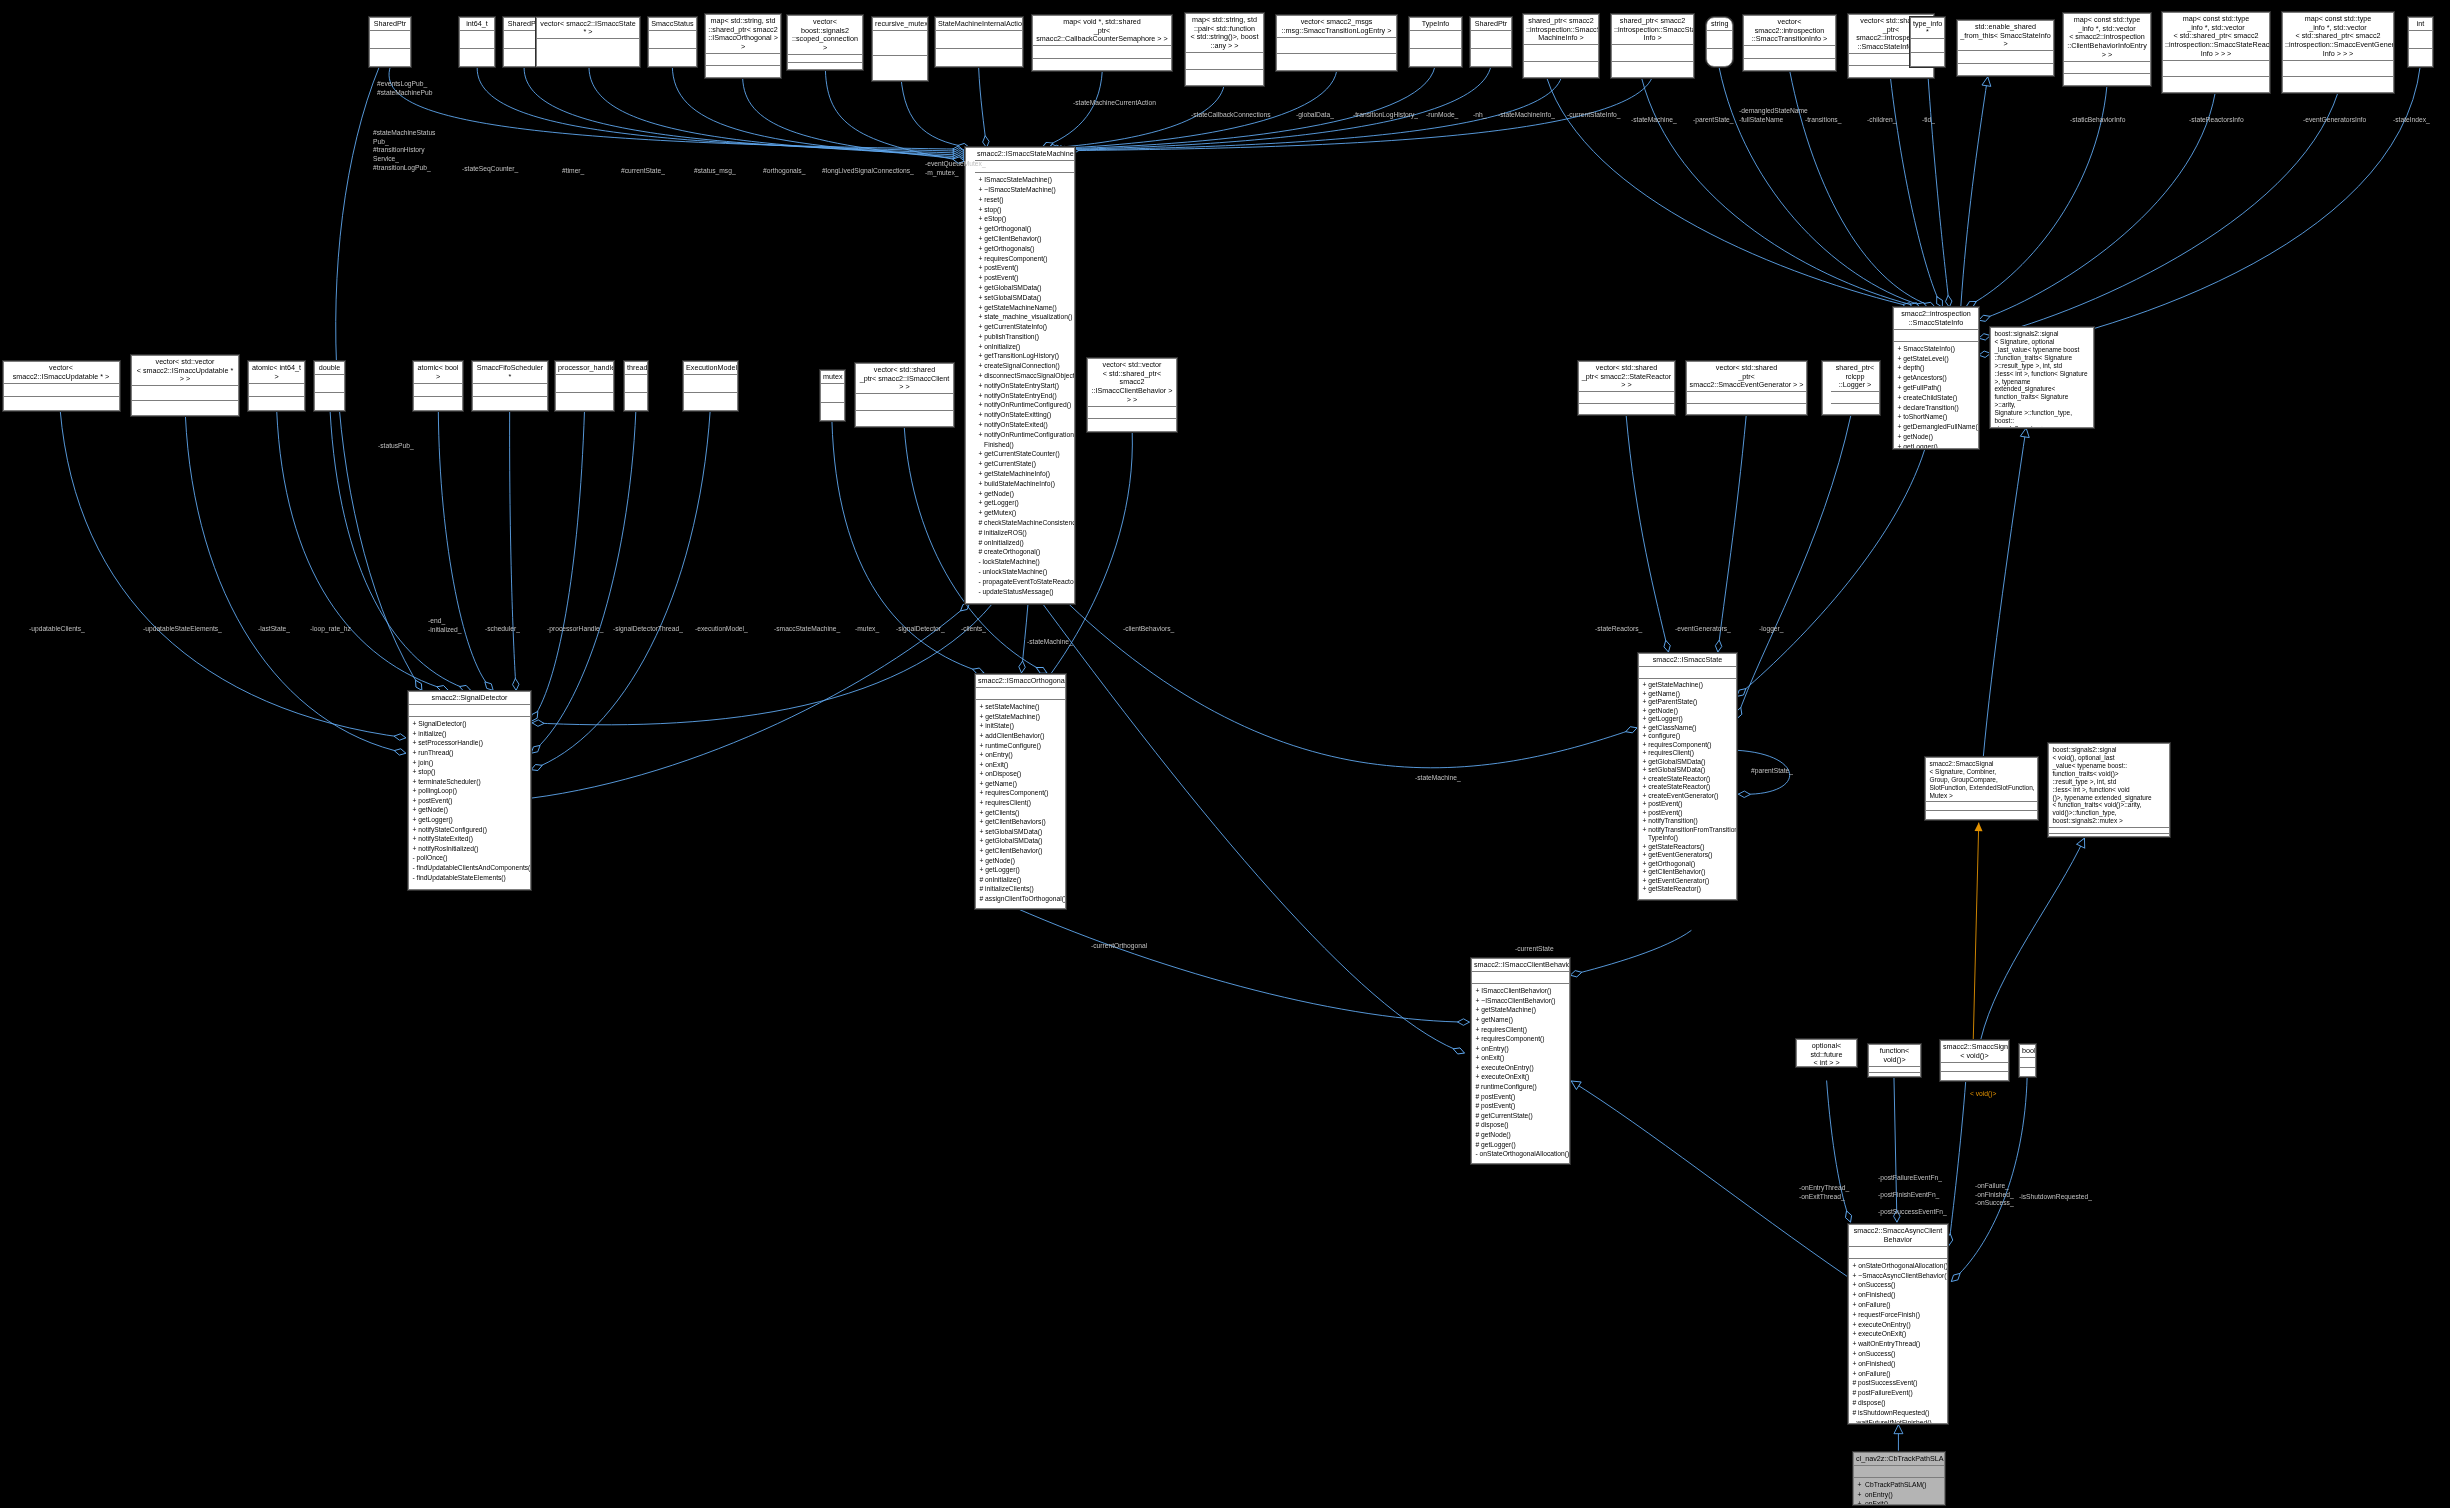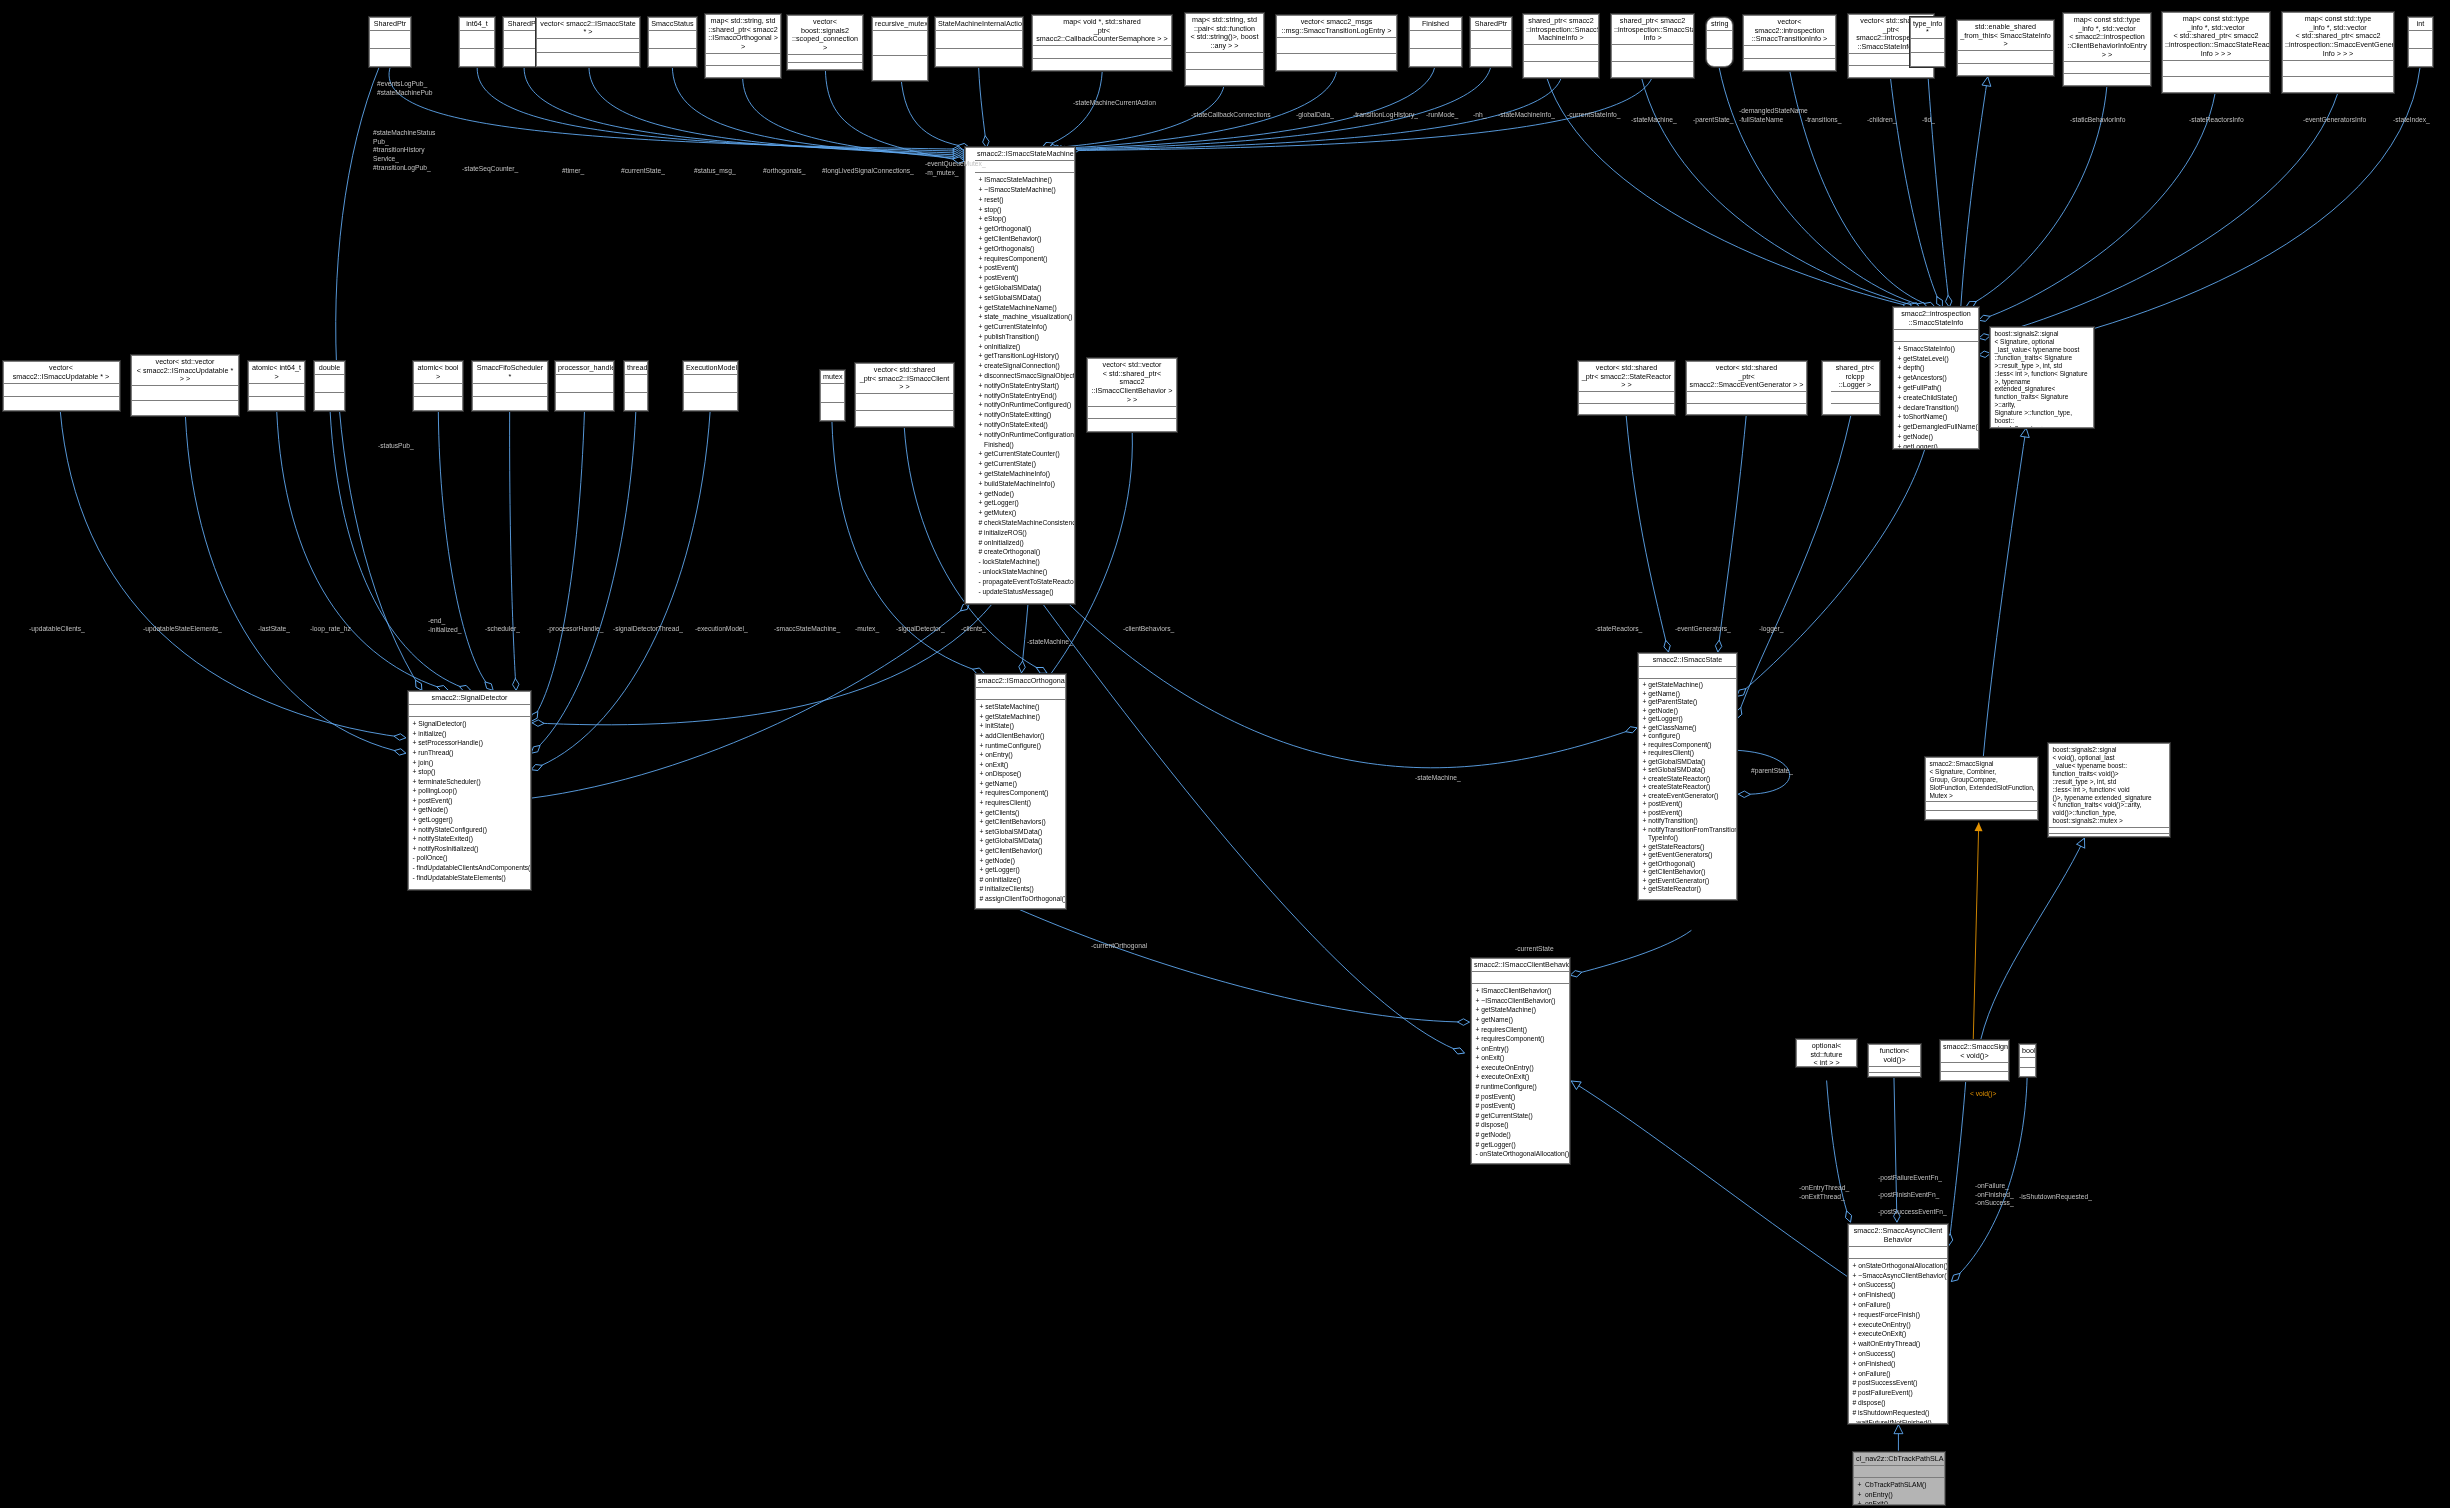--- a/index.html
+++ b/index.html
@@ -253,21 +253,21 @@
     <div class="uml" style="left: 459px; top: 16.5px; width: 36px; height: 50px;">
       <div class="ttl">int64_t</div>
       <div class="cmp"></div>
       <div class="cmp"></div>
     </div>
     <div class="uml" style="left: 503px; top: 16.5px; width: 42px; height: 50px;">
       <div class="ttl">SharedPtr</div>
       <div class="cmp"></div>
       <div class="cmp"></div>
     </div>
-    <div class="uml" style="left: 536px; top: 16.5px; width: 104px; height: 50px;">
+    <div class="uml" style="left: 536px; top: 16.5px; width: 104px; height: 50px; align-items: flex-end;">
       <div class="ttl">vector&lt; smacc2::ISmaccState * &gt;</div>
       <div class="cmp"></div>
       <div class="cmp"></div>
     </div>
     <div class="uml" style="left: 648px; top: 16.5px; width: 49px; height: 50px;">
       <div class="ttl">SmaccStatus</div>
       <div class="cmp"></div>
       <div class="cmp"></div>
     </div>
     <div class="uml" style="left: 705px; top: 14px; width: 76px; height: 64px;">
@@ -307,21 +307,21 @@
       <div class="cmp"></div>
       <div class="cmp"></div>
     </div>
     <div class="uml" style="left: 1276px; top: 15px; width: 121px; height: 56px;">
       <div class="ttl">vector&lt; smacc2_msgs
 ::msg::SmaccTransitionLogEntry &gt;</div>
       <div class="cmp"></div>
       <div class="cmp"></div>
     </div>
     <div class="uml" style="left: 1409px; top: 16.5px; width: 53px; height: 50px;">
-      <div class="ttl">Finished</div>
+      <div class="ttl">TypeInfo</div>
       <div class="cmp"></div>
       <div class="cmp"></div>
     </div>
     <div class="uml" style="left: 1470px; top: 16.5px; width: 42px; height: 50px;">
       <div class="ttl">SharedPtr</div>
       <div class="cmp"></div>
       <div class="cmp"></div>
     </div>
     <div class="uml" style="left: 1523px; top: 14px; width: 76px; height: 64px;">
       <div class="ttl">shared_ptr&lt; smacc2

